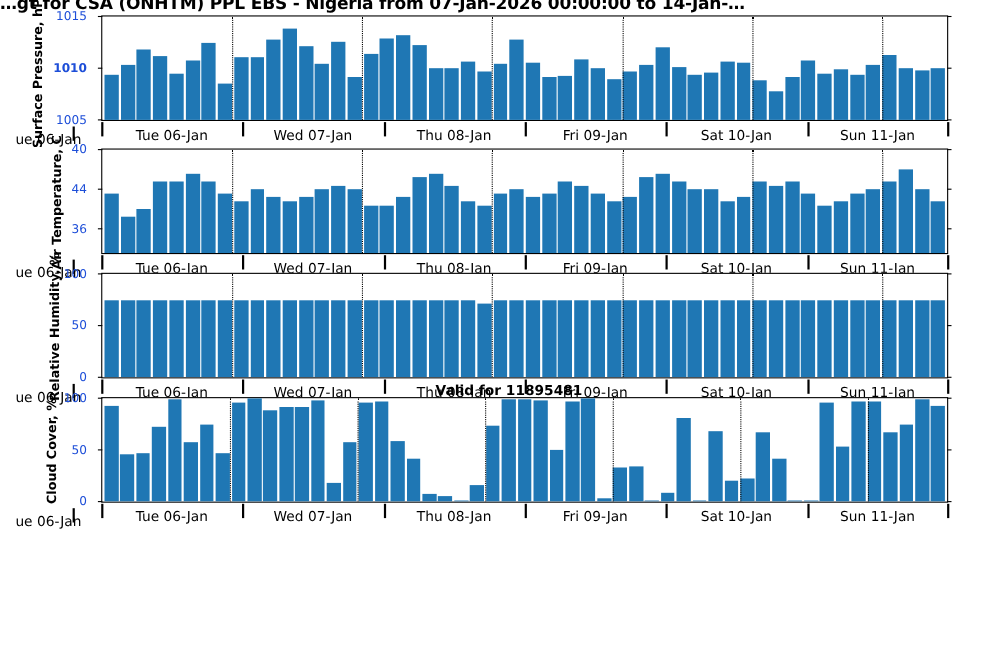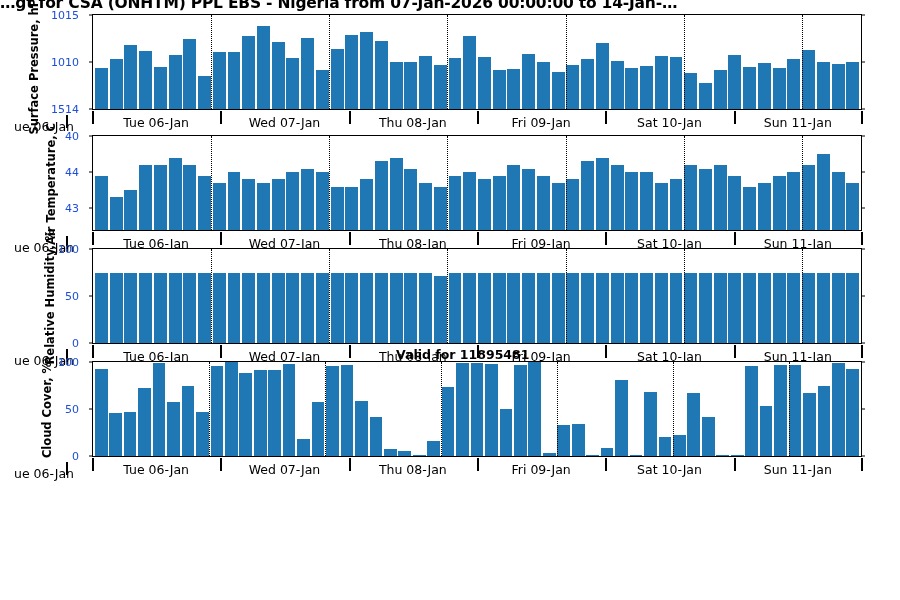--- a/index.html
+++ b/index.html
@@ -238,24 +238,24 @@
       <div class="seps">
           <div class="vsep" style="left: 15.3846%;"></div>
           <div class="vsep" style="left: 30.7692%;"></div>
           <div class="vsep" style="left: 46.1538%;"></div>
           <div class="vsep" style="left: 61.5385%;"></div>
           <div class="vsep" style="left: 76.9231%;"></div>
           <div class="vsep" style="left: 92.3077%;"></div>
         </div>
     </div>
     <div class="yaxis">
-        <div class="ytick" style="top: 100%;">1514</div>
+        <div class="ytick" style="top: 100%;">1005</div>
         <div class="ytickmark" style="top: 100%;"></div>
         <div class="ytickmark-r" style="top: 100%;"></div>
-        <div class="ytick" style="top: 50%;">1010</div>
+        <div class="ytick" style="top: 50%; font-weight: bold;">1010</div>
         <div class="ytickmark" style="top: 50%;"></div>
         <div class="ytickmark-r" style="top: 50%;"></div>
         <div class="ytick" style="top: 0%;">1015</div>
         <div class="ytickmark" style="top: 0%;"></div>
         <div class="ytickmark-r" style="top: 0%;"></div>
       </div>
   </div>
   <div class="ylabel" style="left:-46px; top:56px; width:160px;">Surface Pressure, hPa</div>
   <div class="daystrip" style="top:111px;">
       <div class="daycell" style="flex: 1 1 0px;">
@@ -345,21 +345,21 @@
       <div class="seps">
           <div class="vsep" style="left: 15.3846%;"></div>
           <div class="vsep" style="left: 30.7692%;"></div>
           <div class="vsep" style="left: 46.1538%;"></div>
           <div class="vsep" style="left: 61.5385%;"></div>
           <div class="vsep" style="left: 76.9231%;"></div>
           <div class="vsep" style="left: 92.3077%;"></div>
         </div>
     </div>
     <div class="yaxis">
-        <div class="ytick" style="top: 76.9231%;">43</div>
+        <div class="ytick" style="top: 76.9231%;">36</div>
         <div class="ytickmark" style="top: 76.9231%;"></div>
         <div class="ytickmark-r" style="top: 76.9231%;"></div>
         <div class="ytick" style="top: 38.4615%;">44</div>
         <div class="ytickmark" style="top: 38.4615%;"></div>
         <div class="ytickmark-r" style="top: 38.4615%;"></div>
         <div class="ytick" style="top: 0%;">40</div>
         <div class="ytickmark" style="top: 0%;"></div>
         <div class="ytickmark-r" style="top: 0%;"></div>
       </div>
   </div>

